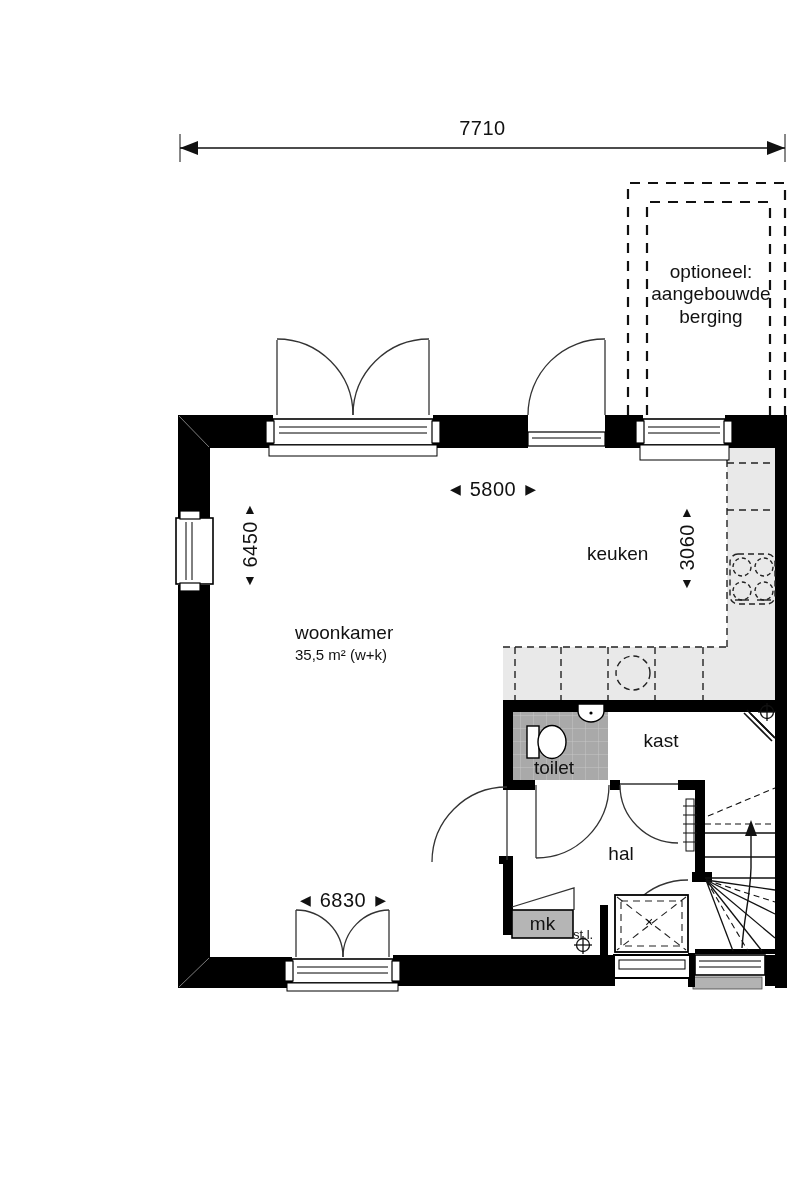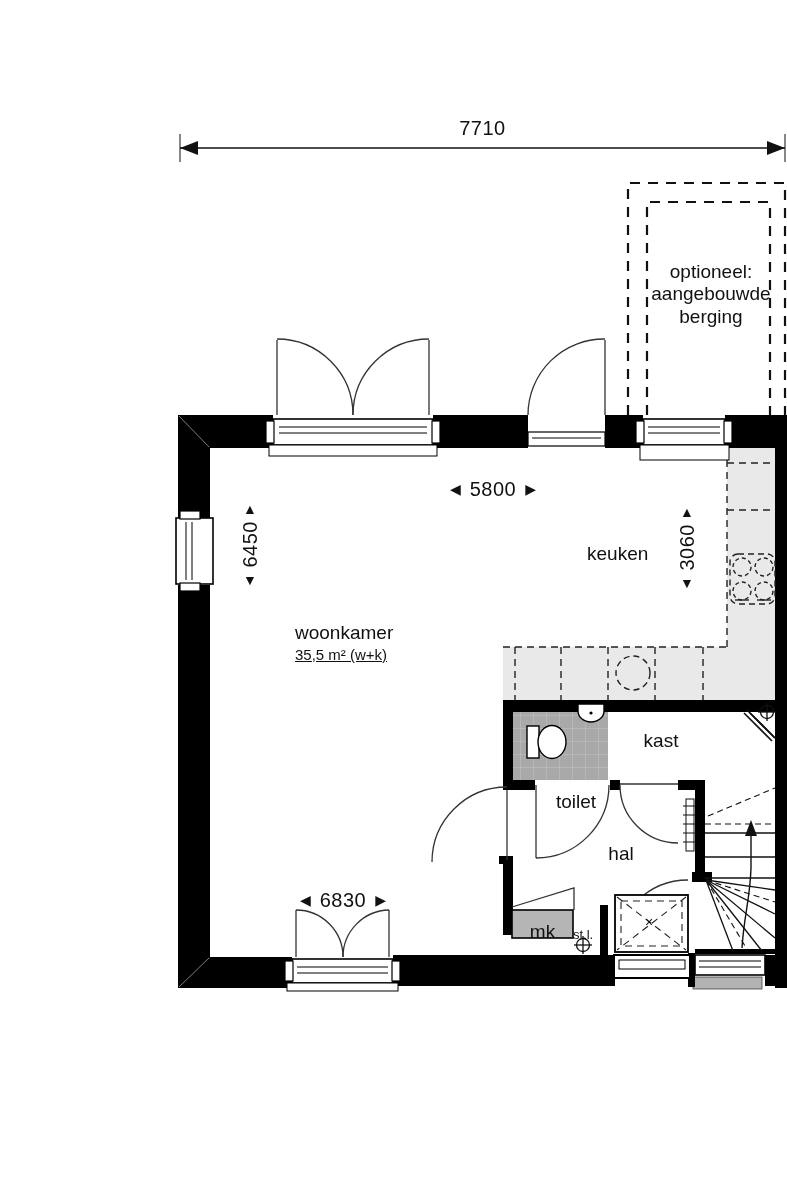--- a/index.html
+++ b/index.html
@@ -13,21 +13,21 @@
   }
   .plan-svg{position:absolute;left:0;top:0;}
   .label{position:absolute;color:#111;line-height:1.1;}
   .c{text-align:center;}
   .dim{font-size:20px;letter-spacing:.5px;}
   .dim-row{display:flex;align-items:center;justify-content:center;gap:9px;}
   .tri{font-size:14px;line-height:1;}
   .vdim{display:flex;flex-direction:column;align-items:center;gap:5px;}
   .vtext{writing-mode:vertical-rl;transform:rotate(180deg);font-size:20px;letter-spacing:.5px;}
   .room{font-size:19px;}
-  .small{font-size:15px;text-decoration:underline;}
+  .small{font-size:15px;}
   .tiny{font-size:13px;}
   .mk-box{display:flex;align-items:center;justify-content:center;font-size:19px;}
   .pre{white-space:pre-line;}
 </style>
 </head>
 <body>
 
 <div class="canvas">
 
   <svg class="plan-svg" width="787" height="1193" viewBox="0 0 787 1193">
@@ -295,27 +295,27 @@
     <span class="tri">▲</span>
     <span class="vtext">3060</span>
     <span class="tri">▼</span>
   </div>
 
   <div class="label room" style="left:295px;top:623px;text-align:right;">woonkamer</div>
   <div class="label small" style="left:295px;top:647px;">35,5 m² (w+k)</div>
 
   <div class="label room" style="left:587px;top:544px;">keuken</div>
 
-  <div class="label room c" style="left:541px;top:758px;width:70px;margin-top:34px;">toilet</div>
+  <div class="label room c" style="left:519px;top:758px;width:70px;">toilet</div>
 
   <div class="label room c" style="left:630px;top:731px;width:62px;">kast</div>
 
   <div class="label room c" style="left:599px;top:844px;width:44px;">hal</div>
 
-  <div class="label mk-box" style="left:512px;top:910px;width:61px;height:44px;">mk</div>
+  <div class="label mk-box" style="left:512px;top:910px;width:61px;height:28px;">mk</div>
 
   <div class="label tiny" style="left:573px;top:919px;margin-top:9px;">st.l.</div>
 
   <div class="label room c pre" style="left:631px;top:261px;width:160px;line-height:1.18;">optioneel:
 aangebouwde
 berging</div>
 
   <div class="label" style="left:645px;top:915px;font-size:14px;">×</div>
 </div>
 

